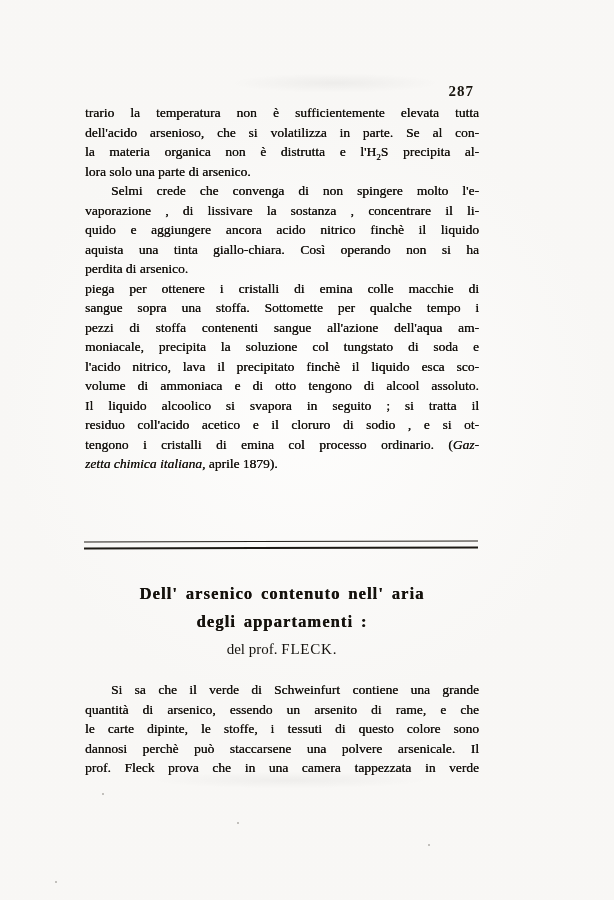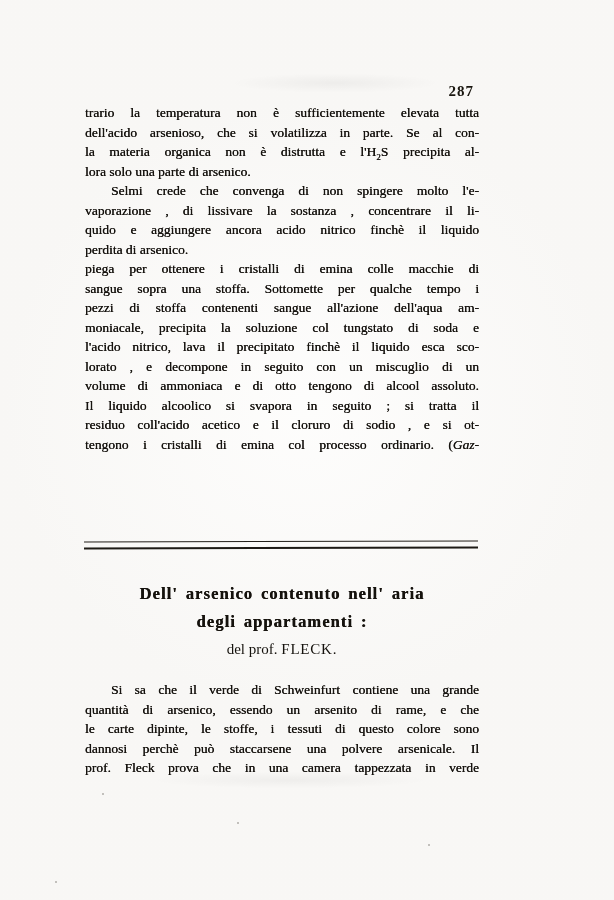--- a/index.html
+++ b/index.html
@@ -114,33 +114,34 @@
       <div class="para">
         <div class="line"><span>trario la temperatura non è sufficientemente elevata tutta</span></div>
         <div class="line"><span>dell'acido arsenioso, che si volatilizza in parte. Se al con-</span></div>
         <div class="line"><span>la materia organica non è distrutta e l'H</span><sub>2</sub><span>S precipita al-</span></div>
         <div class="line endline"><span>lora solo una parte di arsenico.</span></div>
       </div>
       <div class="para">
         <div class="line indent"><span>Selmi crede che convenga di non spingere molto l'e-</span></div>
         <div class="line"><span>vaporazione , di lissivare la sostanza , concentrare il li-</span></div>
         <div class="line"><span>quido e aggiungere ancora acido nitrico finchè il liquido</span></div>
+        <div class="line"><span>aquista una tinta giallo-chiara. Così operando non si ha</span></div>
         <div class="line endline"><span>perdita di arsenico.</span></div>
       </div>
       <div class="para">
         <div class="line"><span>piega per ottenere i cristalli di emina colle macchie di</span></div>
         <div class="line"><span>sangue sopra una stoffa. Sottomette per qualche tempo i</span></div>
         <div class="line"><span>pezzi di stoffa contenenti sangue all'azione dell'aqua am-</span></div>
         <div class="line"><span>moniacale, precipita la soluzione col tungstato di soda e</span></div>
         <div class="line"><span>l'acido nitrico, lava il precipitato finchè il liquido esca sco-</span></div>
-        <div class="line"><span>lorato , e decompone in seguito con un miscuglio di un</span></div>
         <div class="line"><span>volume di ammoniaca e di otto tengono di alcool assoluto.</span></div>
         <div class="line"><span>Il liquido alcoolico si svapora in seguito ; si tratta il</span></div>
         <div class="line"><span>residuo coll'acido acetico e il cloruro di sodio , e si ot-</span></div>
         <div class="line"><span>tengono i cristalli di emina col processo ordinario. (</span><i>Gaz-</i></div>
+        <div class="line endline"><i>zetta chimica italiana</i><span>, aprile 1879).</span></div>
       </div>
     </div>
 
   <div class="divider"></div>
 
   <div class="section-heading">
     <div class="h1">Dell' arsenico contenuto nell' aria</div>
     <div class="h1">degli appartamenti :</div>
     <div class="byline">
       <span class="prefix">del prof.</span>

